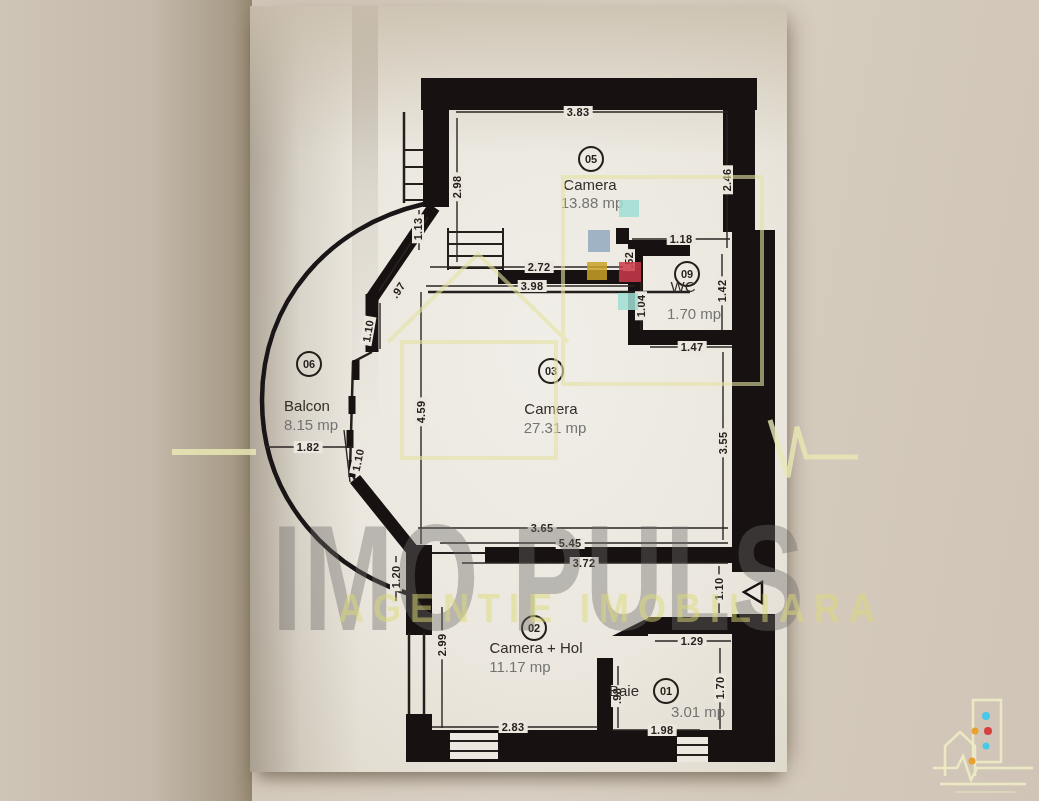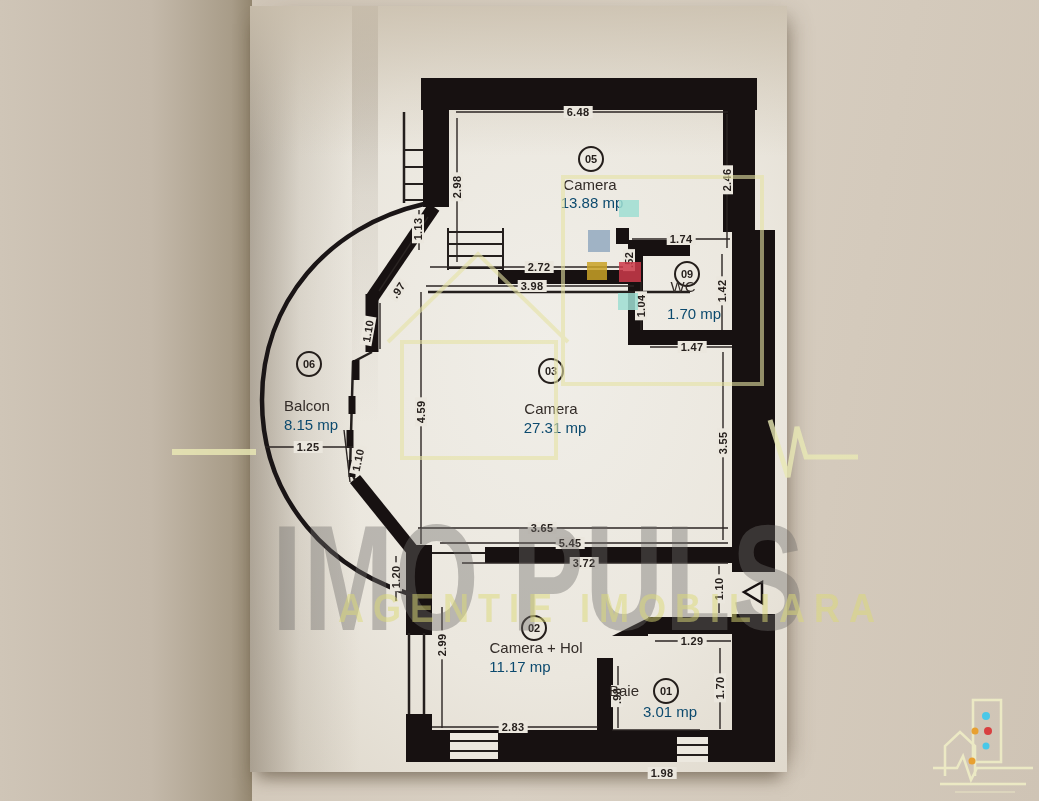--- a/index.html
+++ b/index.html
@@ -24,21 +24,21 @@
   .gap{position:absolute;background:#ece8df;z-index:3;}
   svg.plan{position:absolute;left:0;top:0;z-index:3;pointer-events:none;}
   .dim{position:absolute;font:600 11px "Liberation Sans",sans-serif;color:#27211e;
     background:#ebe7de;padding:0 3px;white-space:nowrap;z-index:4;letter-spacing:.3px;}
   .room-circle{position:absolute;width:22px;height:22px;border:2px solid #241e1b;border-radius:50%;
     font:700 11px/22px "Liberation Sans",sans-serif;text-align:center;color:#241e1b;
     transform:translate(-50%,-50%);z-index:4;}
   .room-name{position:absolute;transform:translate(-50%,-50%);font:400 15px "Liberation Sans",sans-serif;
     color:#332c28;z-index:4;white-space:nowrap;}
   .room-area{position:absolute;transform:translate(-50%,-50%);font:400 15px "Liberation Sans",sans-serif;
-    color:#0c4a6e;z-index:4;white-space:nowrap;}
+    color:#737373;z-index:4;white-space:nowrap;}
   .wm{position:absolute;left:0;top:0;width:1039px;height:801px;z-index:6;pointer-events:none;}
   .wm-brand{position:absolute;left:272px;top:492px;font:700 150px "Liberation Sans",sans-serif;
     color:rgba(110,107,104,.40);letter-spacing:2px;transform:scaleX(.72);transform-origin:left top;
     white-space:nowrap;}
   .wm-tagline{position:absolute;left:338px;top:586px;font:700 40px "Liberation Sans",sans-serif;
     color:rgba(220,217,118,.50);letter-spacing:10px;transform:scaleX(.9);transform-origin:left top;
     white-space:nowrap;}
   .sq{position:absolute;z-index:6;opacity:.85;}
 </style>
 </head>
@@ -144,47 +144,47 @@
     <line x1="655" y1="641" x2="731" y2="641"></line>
       <line x1="720" y1="648" x2="720" y2="729"></line>
     <line x1="618" y1="666" x2="618" y2="728"></line>
       <line x1="432" y1="727" x2="598" y2="727"></line>
     <line x1="612" y1="730" x2="700" y2="730"></line>
       <line x1="419" y1="210" x2="419" y2="250"></line>
   </g>
 </svg>
 
 <div>
-  <span class="dim" style="left:578px;top:112px;transform:translate(-50%,-50%)">6.48</span>
+  <span class="dim" style="left:578px;top:112px;transform:translate(-50%,-50%)">3.83</span>
   <span class="dim" style="left:457px;top:187px;transform:translate(-50%,-50%) rotate(-90deg)">2.98</span>
   <span class="dim" style="left:727px;top:180px;transform:translate(-50%,-50%) rotate(-90deg)">2.46</span>
-  <span class="dim" style="left:681px;top:239px;transform:translate(-50%,-50%)">1.74</span>
+  <span class="dim" style="left:681px;top:239px;transform:translate(-50%,-50%)">1.18</span>
   <span class="dim" style="left:629px;top:260px;transform:translate(-50%,-50%) rotate(-90deg)">.52</span>
   <span class="dim" style="left:722px;top:291px;transform:translate(-50%,-50%) rotate(-90deg)">1.42</span>
   <span class="dim" style="left:641px;top:306px;transform:translate(-50%,-50%) rotate(-90deg)">1.04</span>
   <span class="dim" style="left:692px;top:347px;transform:translate(-50%,-50%)">1.47</span>
   <span class="dim" style="left:539px;top:267px;transform:translate(-50%,-50%)">2.72</span>
   <span class="dim" style="left:532px;top:286px;transform:translate(-50%,-50%)">3.98</span>
   <span class="dim" style="left:398px;top:290px;transform:translate(-50%,-50%) rotate(-56deg)">.97</span>
   <span class="dim" style="left:368px;top:331px;transform:translate(-50%,-50%) rotate(-80deg)">1.10</span>
   <span class="dim" style="left:421px;top:412px;transform:translate(-50%,-50%) rotate(-90deg)">4.59</span>
-  <span class="dim" style="left:308px;top:447px;transform:translate(-50%,-50%)">1.25</span>
+  <span class="dim" style="left:308px;top:447px;transform:translate(-50%,-50%)">1.82</span>
   <span class="dim" style="left:358px;top:460px;transform:translate(-50%,-50%) rotate(-78deg)">1.10</span>
   <span class="dim" style="left:723px;top:443px;transform:translate(-50%,-50%) rotate(-90deg)">3.55</span>
   <span class="dim" style="left:542px;top:528px;transform:translate(-50%,-50%)">3.65</span>
   <span class="dim" style="left:570px;top:543px;transform:translate(-50%,-50%)">5.45</span>
   <span class="dim" style="left:584px;top:563px;transform:translate(-50%,-50%)">3.72</span>
   <span class="dim" style="left:396px;top:577px;transform:translate(-50%,-50%) rotate(-90deg)">1.20</span>
   <span class="dim" style="left:442px;top:645px;transform:translate(-50%,-50%) rotate(-90deg)">2.99</span>
   <span class="dim" style="left:719px;top:589px;transform:translate(-50%,-50%) rotate(-90deg)">1.10</span>
   <span class="dim" style="left:692px;top:641px;transform:translate(-50%,-50%)">1.29</span>
   <span class="dim" style="left:720px;top:688px;transform:translate(-50%,-50%) rotate(-90deg)">1.70</span>
   <span class="dim" style="left:617px;top:696px;transform:translate(-50%,-50%) rotate(-90deg)">.98</span>
   <span class="dim" style="left:513px;top:727px;transform:translate(-50%,-50%)">2.83</span>
-  <span class="dim" style="left:662px;top:773px;transform:translate(-50%,-50%)">1.98</span>
+  <span class="dim" style="left:662px;top:730px;transform:translate(-50%,-50%)">1.98</span>
   <span class="dim" style="left:418px;top:229px;transform:translate(-50%,-50%) rotate(-90deg)">1.13</span>
 </div>
 
 <div>
   <div class="room-circle" style="left:591px;top:159px">05</div>
   <div class="room-name" style="left:590px;top:184px">Camera</div>
   <div class="room-area" style="left:592px;top:202px">13.88 mp</div>
 
   <div class="room-circle" style="left:687px;top:274px">09</div>
   <div class="room-name" style="left:683px;top:286px">WC</div>
@@ -197,21 +197,21 @@
   <div class="room-circle" style="left:309px;top:364px">06</div>
   <div class="room-name" style="left:307px;top:405px">Balcon</div>
   <div class="room-area" style="left:311px;top:424px">8.15 mp</div>
 
   <div class="room-circle" style="left:534px;top:628px">02</div>
   <div class="room-name" style="left:536px;top:647px">Camera + Hol</div>
   <div class="room-area" style="left:520px;top:666px">11.17 mp</div>
 
   <div class="room-circle" style="left:666px;top:691px">01</div>
   <div class="room-name" style="left:624px;top:690px">Baie</div>
-  <div class="room-area" style="left:670px;top:711px">3.01 mp</div>
+  <div class="room-area" style="left:698px;top:711px">3.01 mp</div>
 </div>
 
 <div class="wm">
   <svg width="1039" height="801" viewBox="0 0 1039 801">
     <g stroke="#e6e3a4" stroke-width="4" fill="none" opacity="0.6">
       <path d="M388,342 L478,254 L568,342"></path>
       <rect x="402" y="342" width="154" height="116"></rect>
       <rect x="563" y="177" width="199" height="207"></rect>
     </g>
     <g opacity="0.8">

